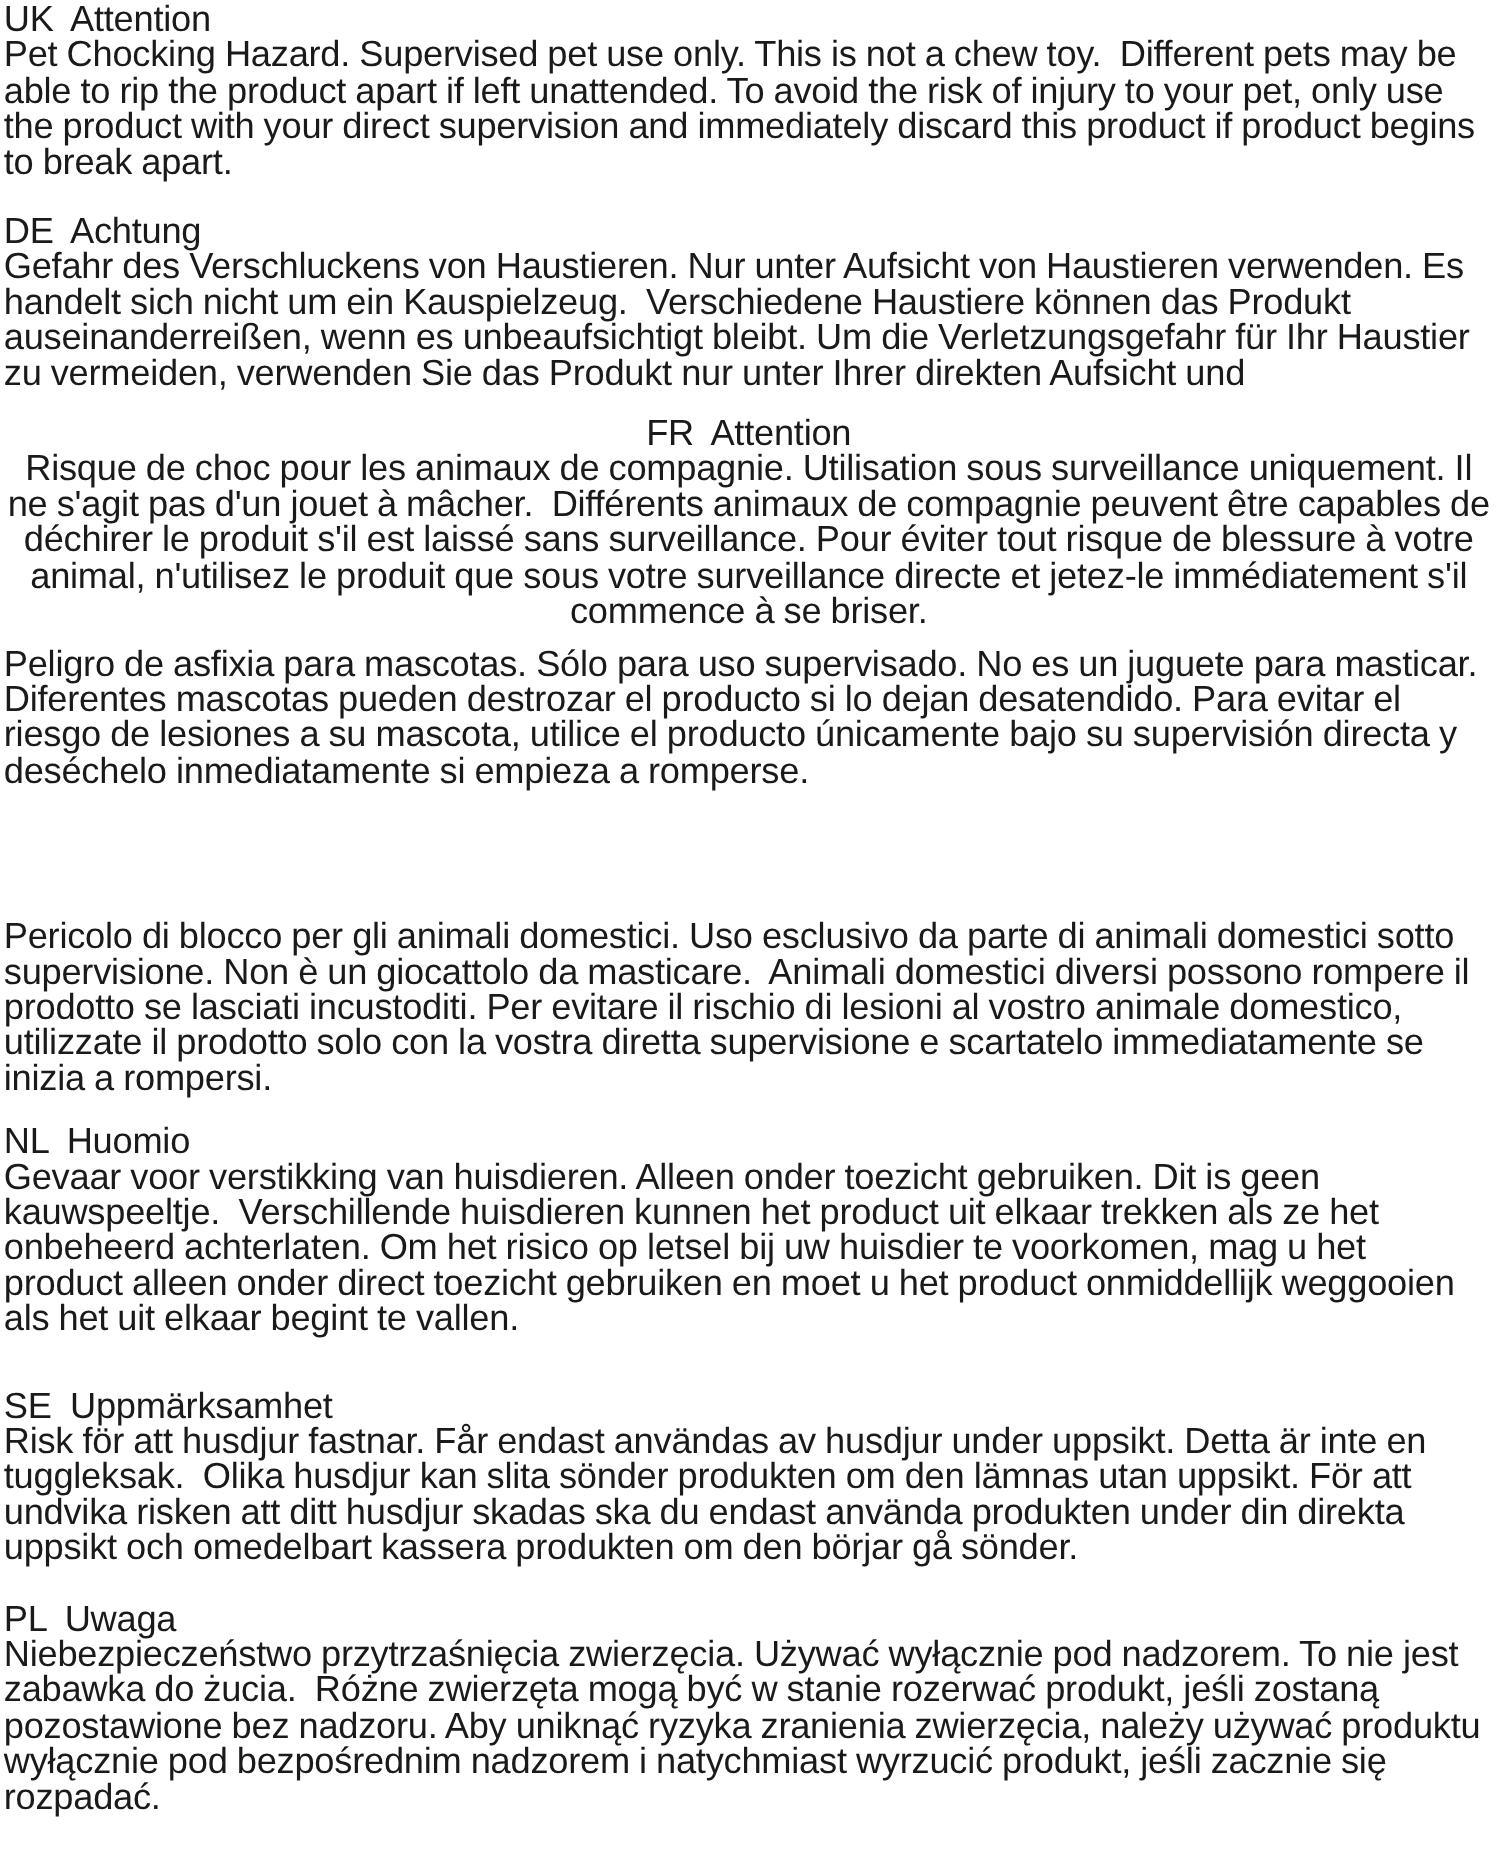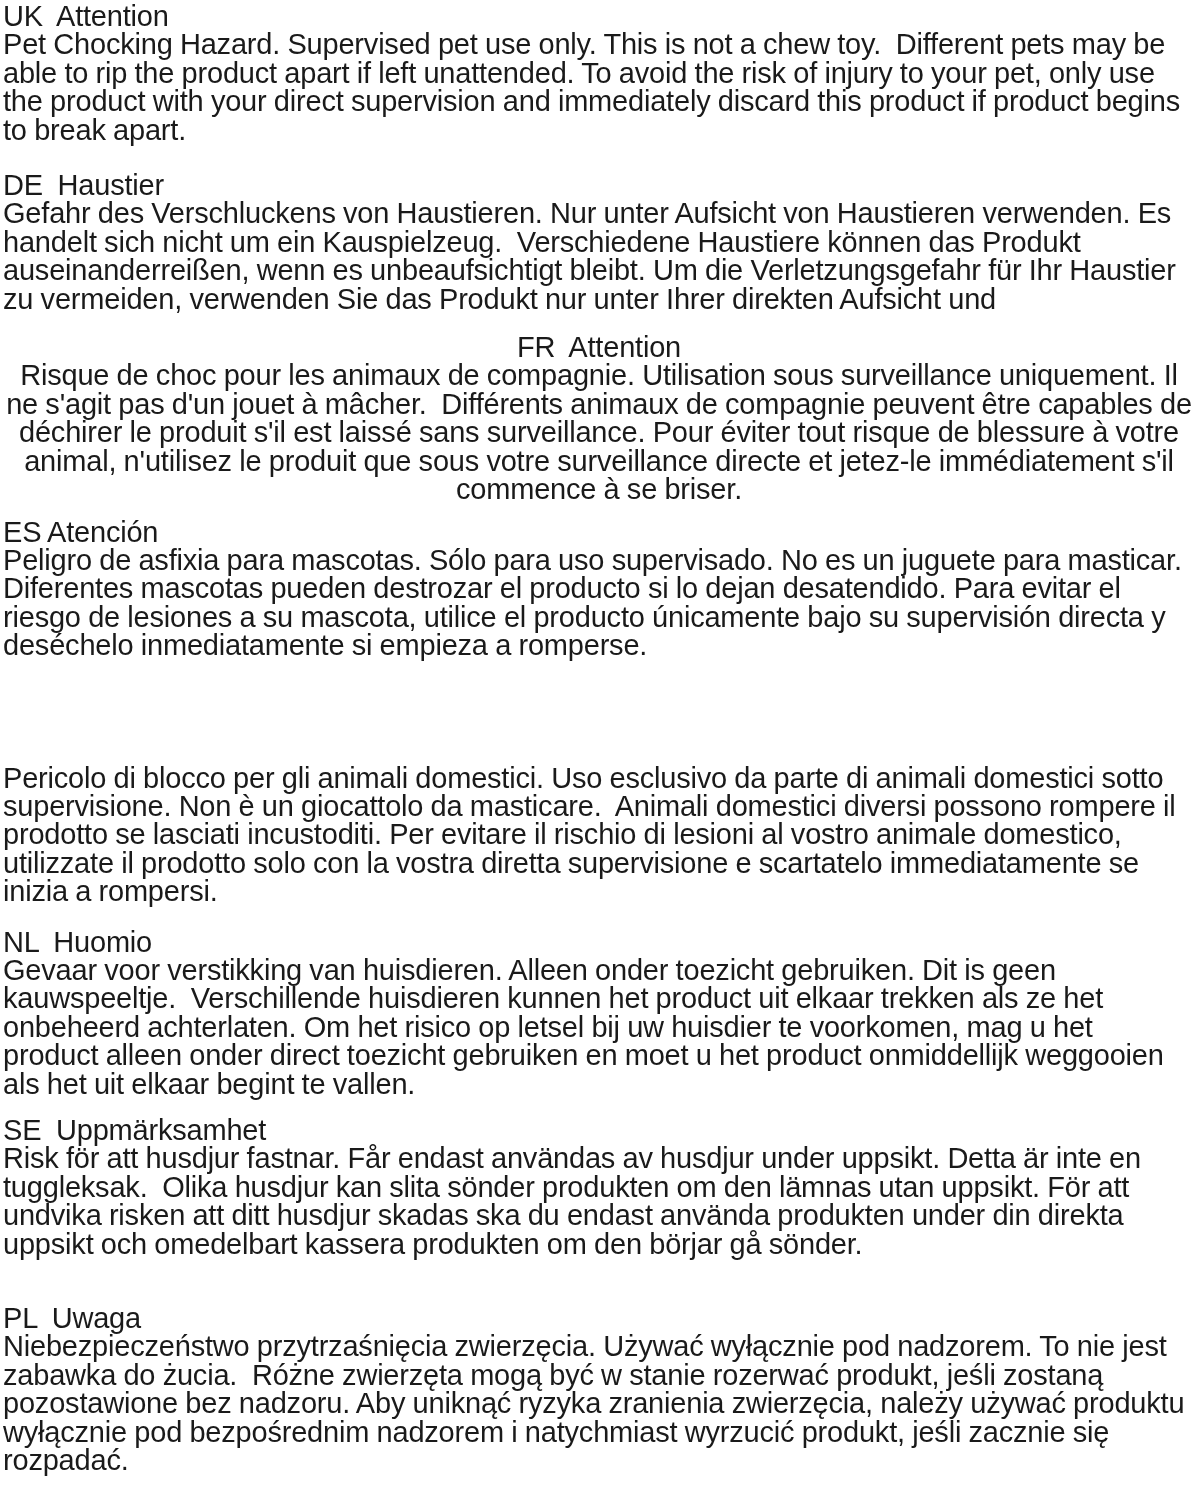--- a/index.html
+++ b/index.html
@@ -32,46 +32,45 @@
     letter-spacing: -0.2px;
     white-space: pre-wrap;
     word-spacing: -0.5px;
   }
   
   .sec-uk { margin-bottom: 27px; }
   .sec-de { margin-bottom: 20px; }
   .sec-fr { margin-bottom: 14px; text-align: center; }
   .sec-es { margin-bottom: 104px; }
   .sec-it { margin-bottom: 22px; }
-  .sec-nl { margin-bottom: 18px; }
-  .sec-se { margin-bottom: 46px; }
+  .sec-nl { margin-bottom: 41px; }
+  .sec-se { margin-bottom: 29px; }
   .sec-pl { margin-bottom: 0; }
 </style>
 </head>
 <body>
 
 <div class="page">
 
   <section class="warning-section sec-uk">
     <div class="section-heading">UK  Attention</div>
     <div class="section-body">Pet Chocking Hazard. Supervised pet use only. This is not a chew toy.  Different pets may be able to rip the product apart if left unattended. To avoid the risk of injury to your pet, only use the product with your direct supervision and immediately discard this product if product begins to break apart.</div>
   </section>
 
   <section class="warning-section sec-de">
-    <div class="section-heading">DE  Haustier</div>
+    <div class="section-heading">DE  Achtung</div>
     <div class="section-body">Gefahr des Verschluckens von Haustieren. Nur unter Aufsicht von Haustieren verwenden. Es handelt sich nicht um ein Kauspielzeug.  Verschiedene Haustiere können das Produkt auseinanderreißen, wenn es unbeaufsichtigt bleibt. Um die Verletzungsgefahr für Ihr Haustier zu vermeiden, verwenden Sie das Produkt nur unter Ihrer direkten Aufsicht und</div>
   </section>
 
   <section class="warning-section sec-fr">
     <div class="section-heading">FR  Attention</div>
     <div class="section-body">Risque de choc pour les animaux de compagnie. Utilisation sous surveillance uniquement. Il ne s'agit pas d'un jouet à mâcher.  Différents animaux de compagnie peuvent être capables de déchirer le produit s'il est laissé sans surveillance. Pour éviter tout risque de blessure à votre animal, n'utilisez le produit que sous votre surveillance directe et jetez-le immédiatement s'il commence à se briser.</div>
   </section>
 
   <section class="warning-section sec-es">
-    <div class="section-heading">ES Atención</div>
     <div class="section-body">Peligro de asfixia para mascotas. Sólo para uso supervisado. No es un juguete para masticar.  Diferentes mascotas pueden destrozar el producto si lo dejan desatendido. Para evitar el riesgo de lesiones a su mascota, utilice el producto únicamente bajo su supervisión directa y deséchelo inmediatamente si empieza a romperse.</div>
   </section>
 
   <section class="warning-section sec-it">
     <div class="section-body">Pericolo di blocco per gli animali domestici. Uso esclusivo da parte di animali domestici sotto supervisione. Non è un giocattolo da masticare.  Animali domestici diversi possono rompere il prodotto se lasciati incustoditi. Per evitare il rischio di lesioni al vostro animale domestico, utilizzate il prodotto solo con la vostra diretta supervisione e scartatelo immediatamente se inizia a rompersi.</div>
   </section>
 
   <section class="warning-section sec-nl">
     <div class="section-heading">NL  Huomio</div>
     <div class="section-body">Gevaar voor verstikking van huisdieren. Alleen onder toezicht gebruiken. Dit is geen kauwspeeltje.  Verschillende huisdieren kunnen het product uit elkaar trekken als ze het onbeheerd achterlaten. Om het risico op letsel bij uw huisdier te voorkomen, mag u het product alleen onder direct toezicht gebruiken en moet u het product onmiddellijk weggooien als het uit elkaar begint te vallen.</div>

